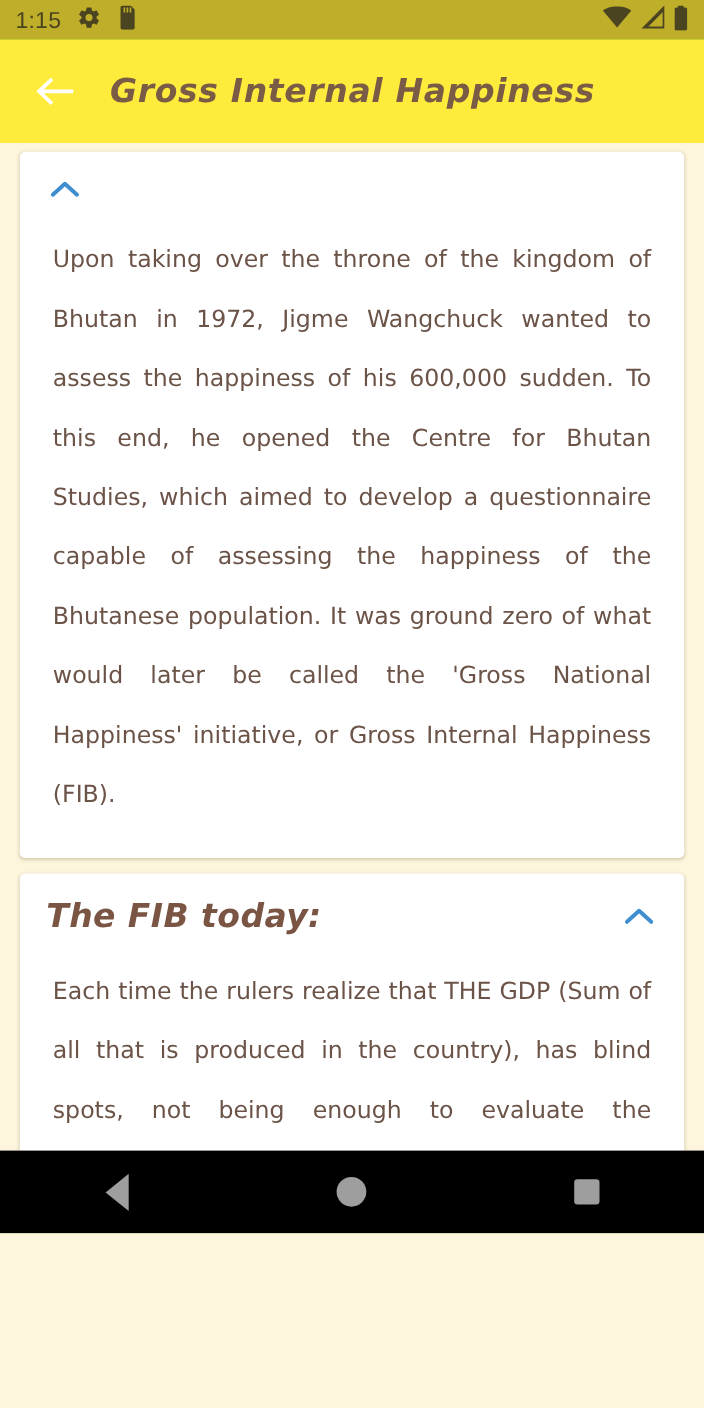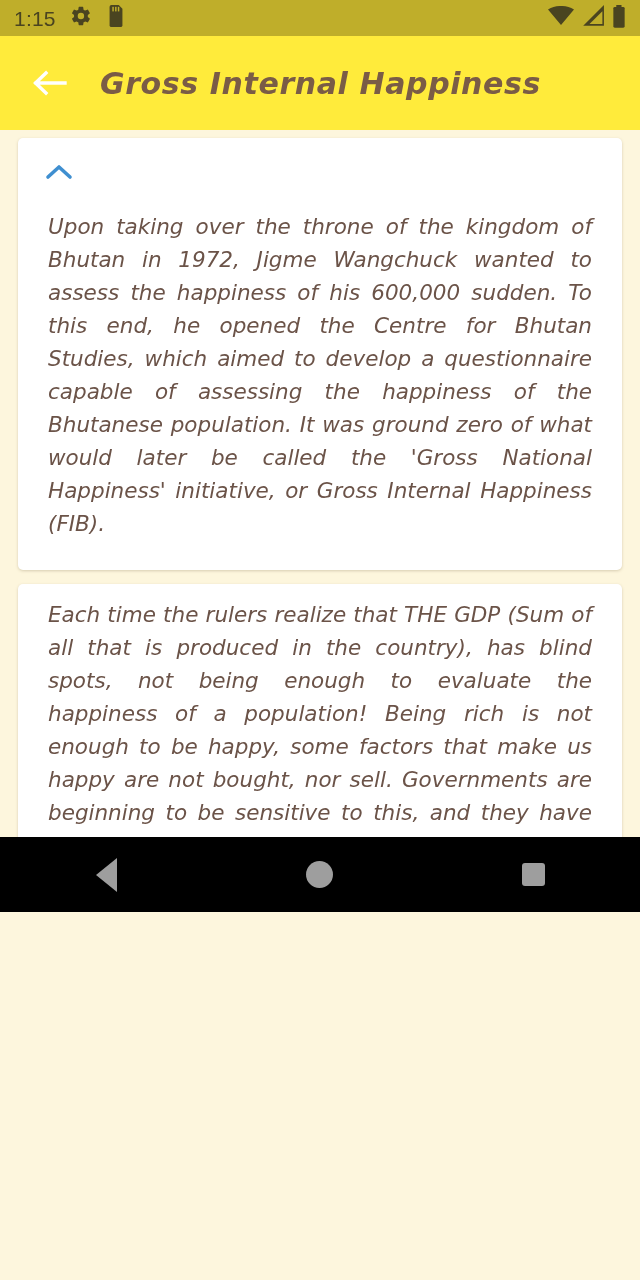--- a/index.html
+++ b/index.html
@@ -9,21 +9,21 @@
   body {
     width: 640px;
     height: 1280px;
     overflow: hidden;
     background: #fdf6dd;
     font-family: "DejaVu Sans", sans-serif;
   }
   .screen {
     position: relative;
     width: 640px;
-    height: 912px;
+    height: 1121px;
     background: #84cc16;
     display: flex;
     flex-direction: column;
   }
 
   
   .status-bar {
     height: 36px;
     flex: 0 0 36px;
     background: #bfae2a;
@@ -120,23 +120,22 @@
     height: 26px;
     display: flex;
     align-items: center;
     justify-content: center;
     cursor: pointer;
   }
   .card-body {
     padding: 14px 30px 22px 30px;
     color: #6b5348;
     font-family: "DejaVu Sans", sans-serif;
-    font-style: italic;
     font-size: 21.5px;
-    line-height: 33px;
+    line-height: 54px;
     text-align: justify;
     text-justify: inter-word;
     box-sizing: border-box;
   }
   .card-last .card-header {
     padding-bottom: 30px;
   }
 
   
   .nav-bar {
@@ -235,20 +234,28 @@
         <div class="chev">
           <svg width="30" height="20" viewBox="0 0 30 20">
               <path d="M4 14 L15 4 L26 14" stroke="#3f8fd0" stroke-width="3.6" fill="none" stroke-linecap="round" stroke-linejoin="round"></path>
             </svg>
         </div>
       </div>
       <div class="card-body">Upon taking over the throne of the kingdom of Bhutan in 1972, Jigme Wangchuck wanted to assess the happiness of his 600,000 sudden. To this end, he opened the Centre for Bhutan Studies, which aimed to develop a questionnaire capable of assessing the happiness of the Bhutanese population. It was ground zero of what would later be called the 'Gross National Happiness' initiative, or Gross Internal Happiness (FIB).</div>
     </div>
 
     <div class="card">
+      <div class="card-header">
+        <div class="card-title">The FIB today:</div>
+        <div class="chev">
+          <svg width="30" height="20" viewBox="0 0 30 20">
+              <path d="M4 14 L15 4 L26 14" stroke="#3f8fd0" stroke-width="3.6" fill="none" stroke-linecap="round" stroke-linejoin="round"></path>
+            </svg>
+        </div>
+      </div>
       <div class="card-body">Each time the rulers realize that THE GDP (Sum of all that is produced in the country), has blind spots, not being enough to evaluate the happiness of a population! Being rich is not enough to be happy, some factors that make us happy are not bought, nor sell. Governments are beginning to be sensitive to this, and they have progressively introduced these kinds of assessment tools into their resentments. Happy people show more productivity at work, are creative, have healthier and longer lasting relationships, have more friends, enjoy good health and deal better with stress and adversity.</div>
     </div>
 
     <div class="card card-last">
       <div class="card-header">
         <div class="card-title">The 9 pillars of fib</div>
         <div class="chev">
           
         </div>
       </div>

